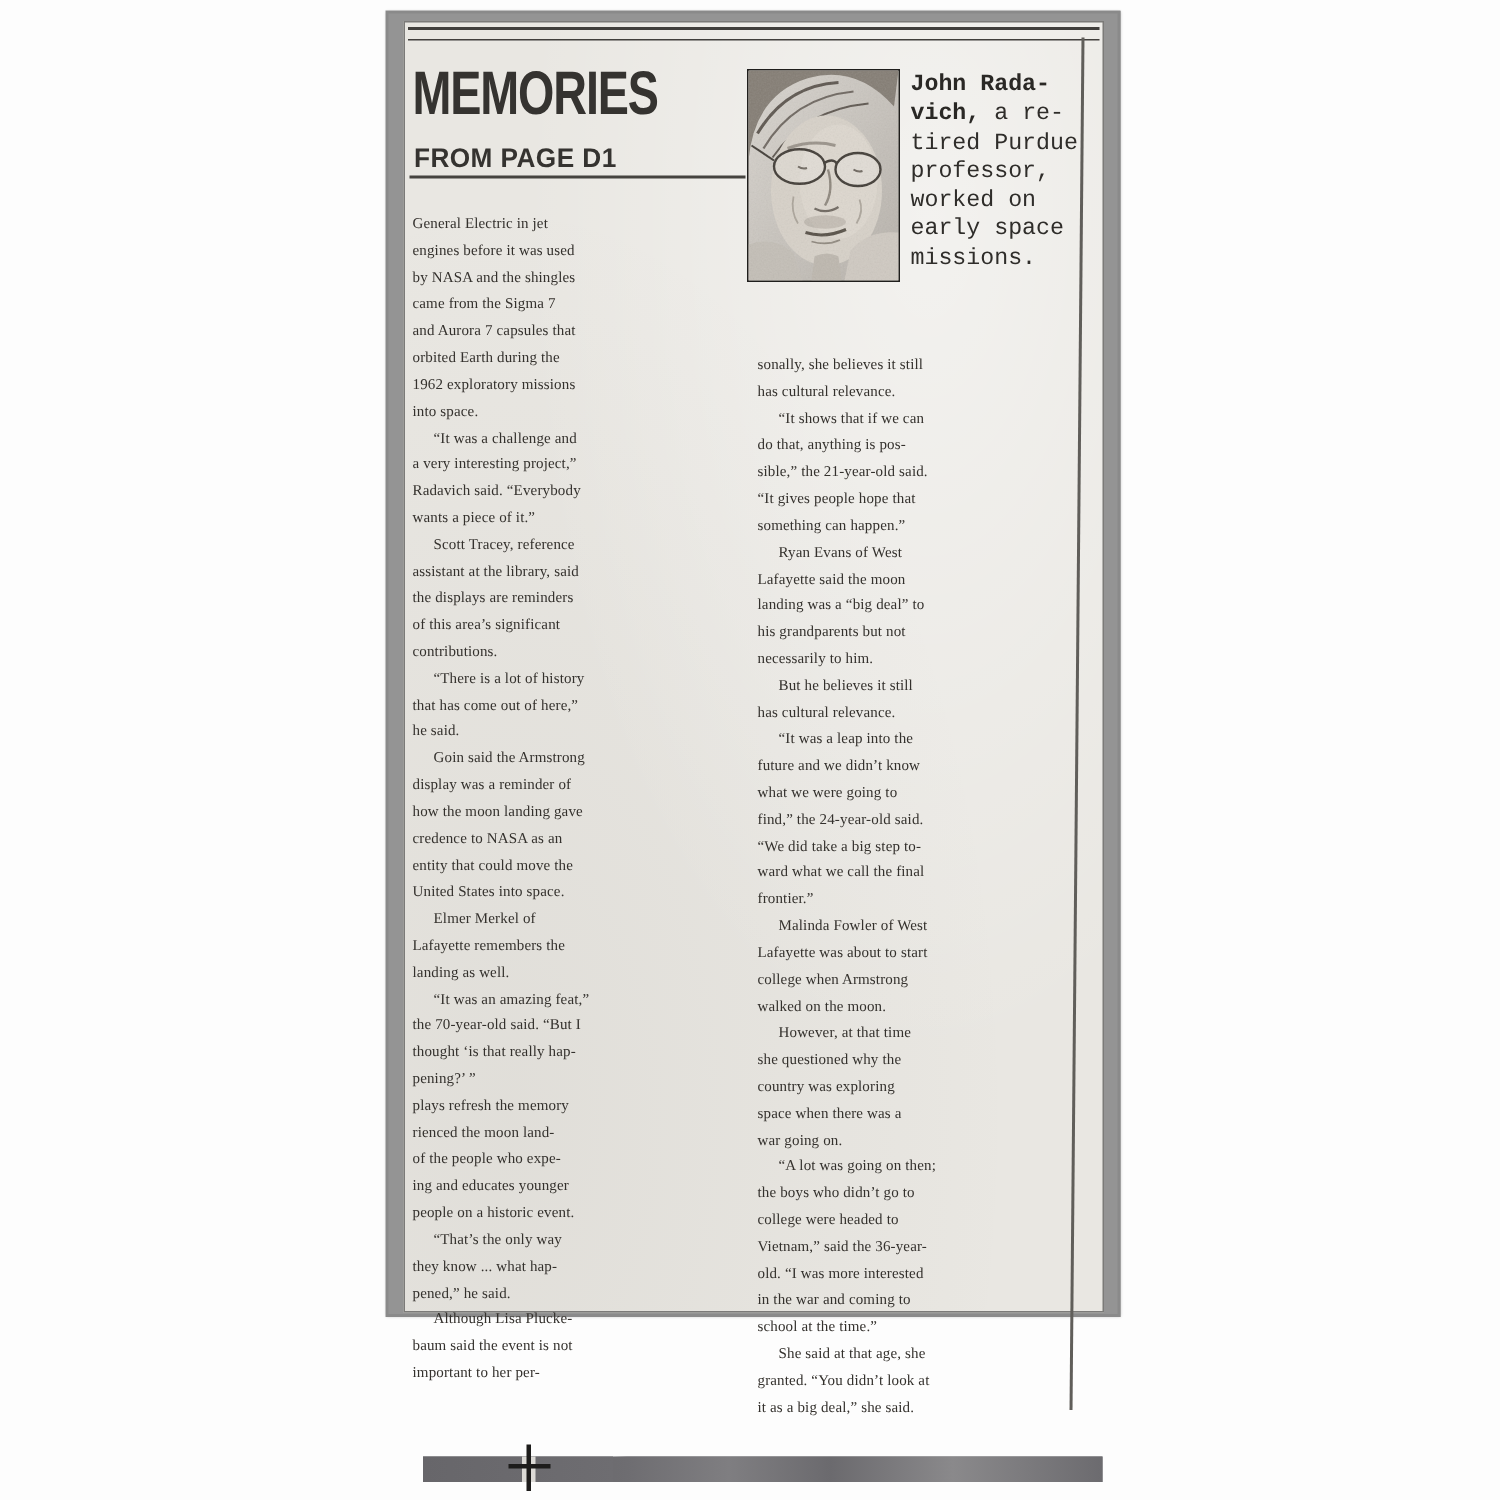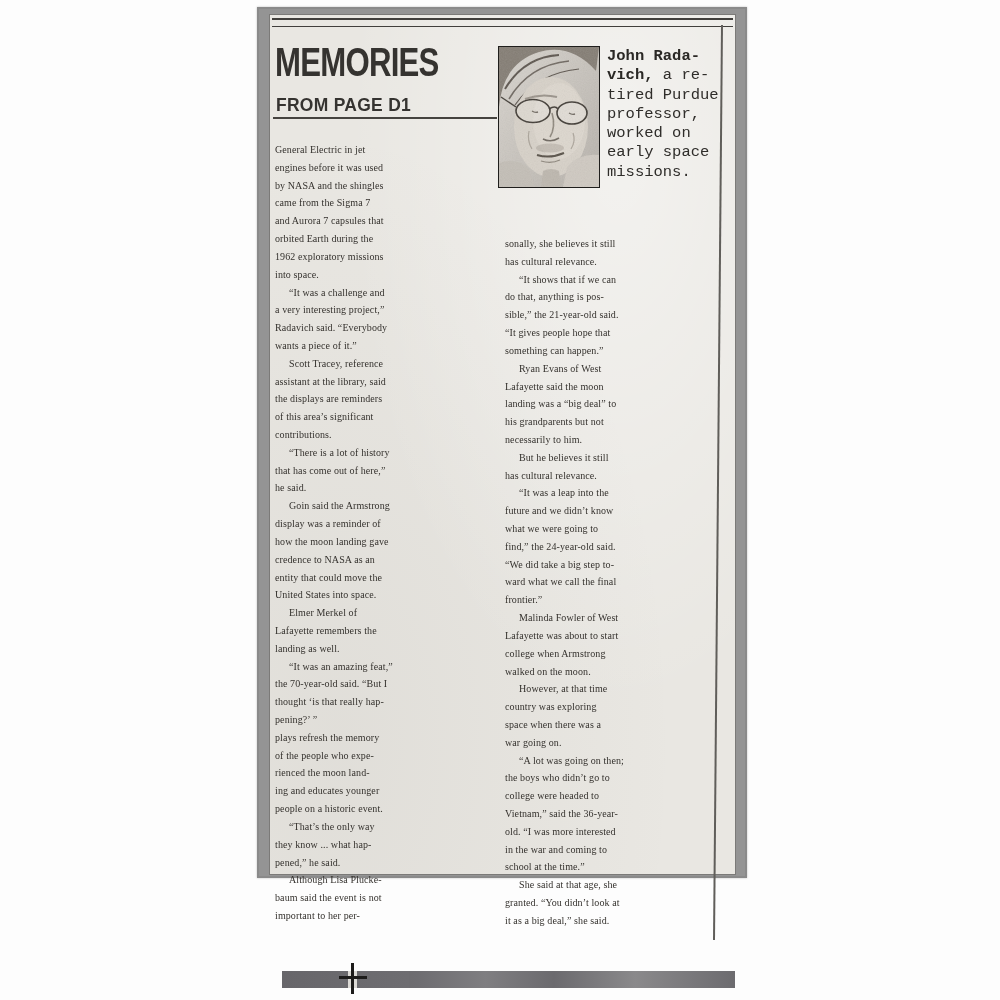--- a/index.html
+++ b/index.html
@@ -167,22 +167,22 @@
           <div class="tline">entity that could move the</div>
           <div class="tline">United States into space.</div>
           <div class="tline indent">Elmer Merkel of</div>
           <div class="tline">Lafayette remembers the</div>
           <div class="tline">landing as well.</div>
           <div class="tline indent">“It was an amazing feat,”</div>
           <div class="tline">the 70-year-old said. “But I</div>
           <div class="tline">thought ‘is that really hap-</div>
           <div class="tline">pening?’ ”</div>
           <div class="tline">plays refresh the memory</div>
+          <div class="tline">rienced the moon land-</div>
           <div class="tline">of the people who expe-</div>
-          <div class="tline">rienced the moon land-</div>
           <div class="tline">ing and educates younger</div>
           <div class="tline">people on a historic event.</div>
           <div class="tline indent">“That’s the only way</div>
           <div class="tline">they know ... what hap-</div>
           <div class="tline">pened,” he said.</div>
           <div class="tline indent">Although Lisa Plucke-</div>
           <div class="tline">baum said the event is not</div>
           <div class="tline">important to her per-</div>
         </div>
       <div class="col col-right">
@@ -205,20 +205,21 @@
           <div class="tline">what we were going to</div>
           <div class="tline">find,” the 24-year-old said.</div>
           <div class="tline">“We did take a big step to-</div>
           <div class="tline">ward what we call the final</div>
           <div class="tline">frontier.”</div>
           <div class="tline indent">Malinda Fowler of West</div>
           <div class="tline">Lafayette was about to start</div>
           <div class="tline">college when Armstrong</div>
           <div class="tline">walked on the moon.</div>
           <div class="tline indent">However, at that time</div>
+          <div class="tline">she questioned why the</div>
           <div class="tline">country was exploring</div>
           <div class="tline">space when there was a</div>
           <div class="tline">war going on.</div>
           <div class="tline indent">“A lot was going on then;</div>
           <div class="tline">the boys who didn’t go to</div>
           <div class="tline">college were headed to</div>
           <div class="tline">Vietnam,” said the 36-year-</div>
           <div class="tline">old. “I was more interested</div>
           <div class="tline">in the war and coming to</div>
           <div class="tline">school at the time.”</div>

